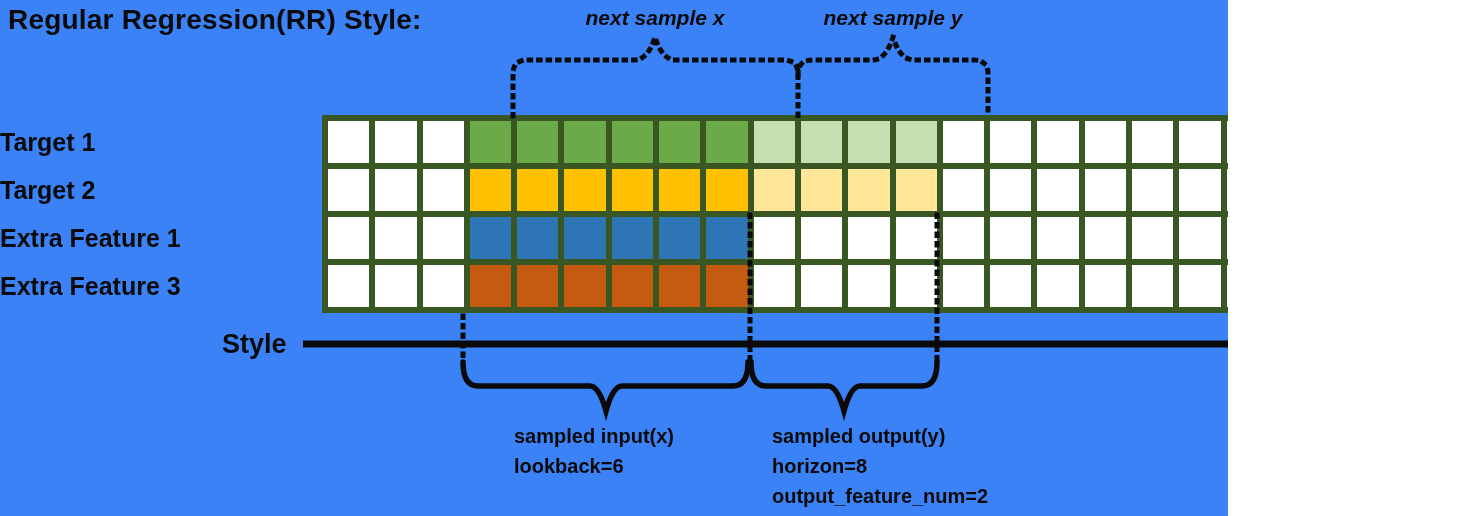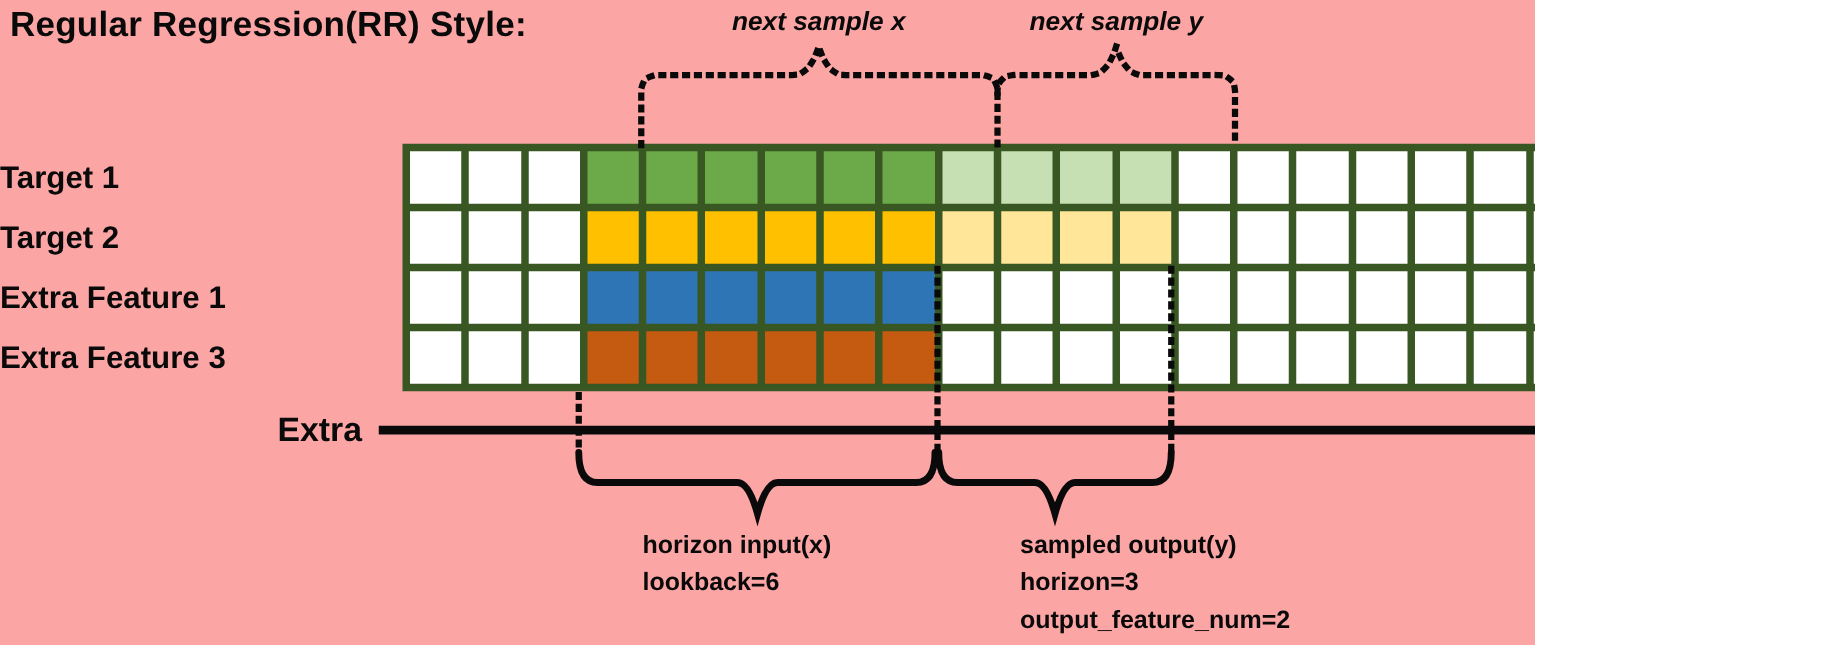--- a/index.html
+++ b/index.html
@@ -1,17 +1,17 @@
 <!DOCTYPE html>
 <html><head>
 <meta charset="utf-8">
 <style>
   html,body{margin:0;padding:0;background:#fff;}
   .canvas{
-    position:relative;width:1228px;height:516px;background:#fca5a5;
+    position:relative;width:1228px;height:516px;background:#3b82f6;
     font-family:"Liberation Sans",sans-serif;color:#0a0a0a;overflow:hidden;
   }
   .title{
     position:absolute;left:8px;top:4px;font-size:28px;font-weight:700;letter-spacing:.2px;
   }
   .sample-label{
     position:absolute;top:6px;transform:translateX(-50%);
     font-size:21px;font-style:italic;font-weight:600;white-space:nowrap;
   }
   .sample-label.x{left:655px;}
@@ -27,21 +27,21 @@
   }
   .cell{width:100%;height:100%;}
   .overlay{position:absolute;left:0;top:0;pointer-events:none;}
   .time-label{
     position:absolute;left:222px;top:329px;font-size:27px;font-weight:700;
   }
   .note{
     position:absolute;top:421px;font-size:20px;font-weight:600;line-height:30px;white-space:nowrap;
   }
   .note.input{left:514px;}
-  .note.output{left:772px;margin-left:44px;}
+  .note.output{left:772px;}
 </style>
 </head>
 <body>
 
 <div class="canvas">
 
   <div class="title">Regular Regression(RR) Style:</div>
 
   <div class="sample-label x">next sample x</div>
   <div class="sample-label y">next sample y</div>
@@ -161,25 +161,25 @@
     <path d="M 937 215 L 937 363" fill="none" stroke="#0a0a0a" stroke-width="5" stroke-dasharray="1.5 8" stroke-linecap="square"></path>
 
     <line x1="303" y1="344" x2="1446" y2="344" stroke="#0a0a0a" stroke-width="7"></line>
     <polygon points="1472,344 1440,331 1440,357" fill="#0a0a0a"></polygon>
 
     <path d="M 463 362 Q 463 386 478 386 L 590 386 Q 599 386 606 411 Q 613 386 622 386 L 733 386 Q 748 386 748 362" fill="none" stroke="#0a0a0a" stroke-width="5.5" stroke-linecap="round"></path>
 
     <path d="M 751 362 Q 751 386 766 386 L 828 386 Q 837 386 844 411 Q 851 386 860 386 L 922 386 Q 937 386 937 362" fill="none" stroke="#0a0a0a" stroke-width="5.5" stroke-linecap="round"></path>
   </svg>
 
-  <div class="time-label">Extra</div>
+  <div class="time-label">Style</div>
 
   <div class="note input">
-    <div>horizon input(x)</div>
+    <div>sampled input(x)</div>
     <div>lookback=6</div>
   </div>
   <div class="note output">
     <div>sampled output(y)</div>
-    <div>horizon=3</div>
+    <div>horizon=8</div>
     <div>output_feature_num=2</div>
   </div>
 
 </div>
 
 </body></html>

